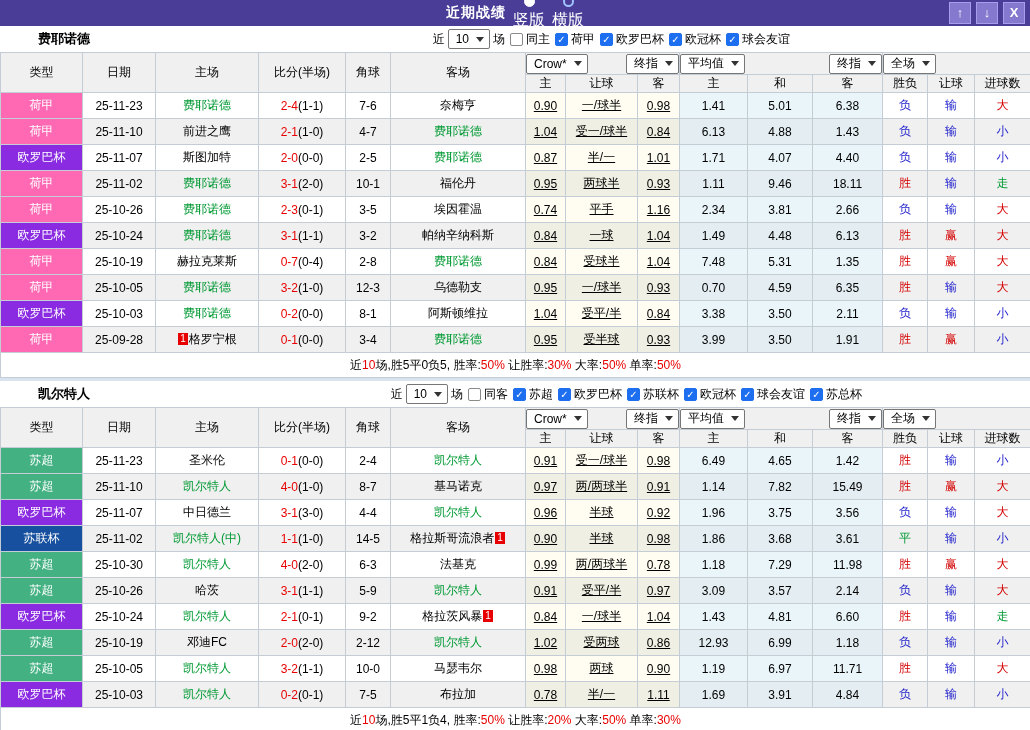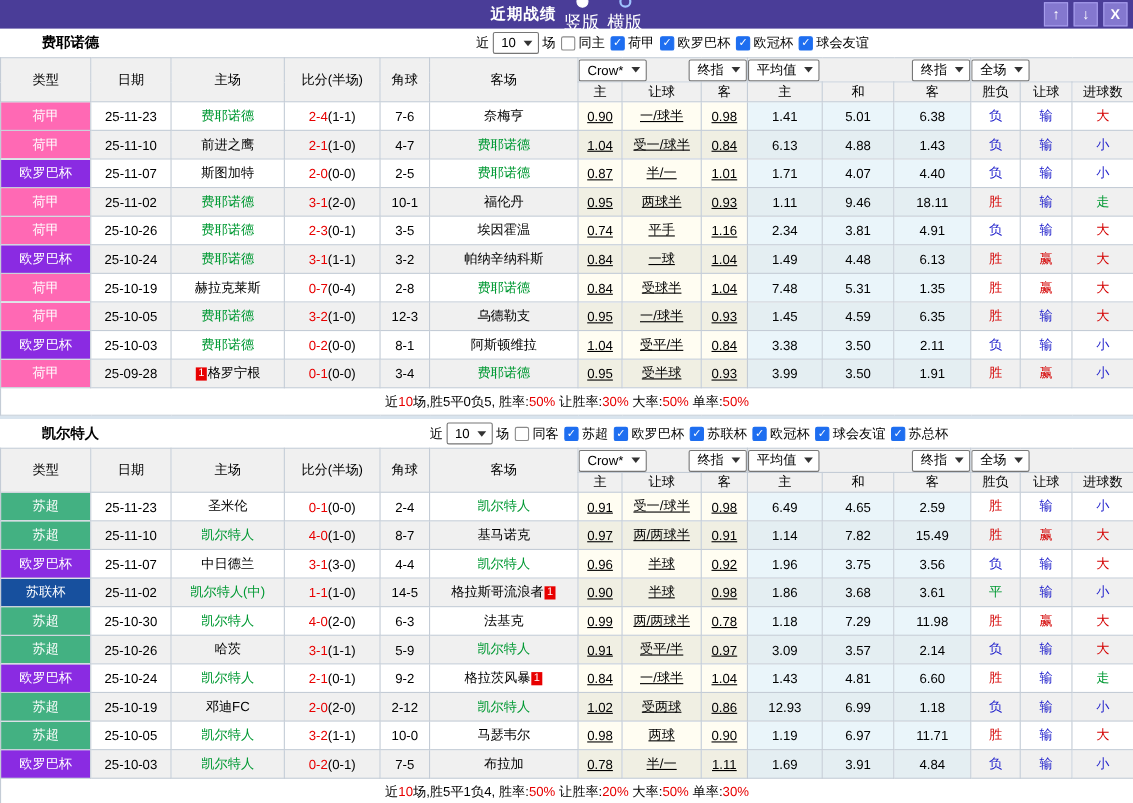--- a/index.html
+++ b/index.html
@@ -247,21 +247,21 @@
           <td>25-10-26</td>
           <td><span class="g">费耶诺德</span></td>
           <td><span class="score-main">2-3</span><span>(0-1)</span></td>
           <td>3-5</td>
           <td><span>埃因霍温</span></td>
           <td class="crow">0.74</td>
           <td class="crow">平手</td>
           <td class="crow">1.16</td>
           <td class="avg">2.34</td>
           <td class="avg">3.81</td>
-          <td class="avg">4.91</td>
+          <td class="avg">2.66</td>
           <td class="res" style="color: rgb(34, 34, 204);">负</td>
           <td class="res" style="color: rgb(34, 34, 204);">输</td>
           <td class="res" style="color: rgb(212, 0, 0);">大</td>
         </tr>
         <tr class="alt">
           <td class="lg" style="background: rgb(138, 43, 226);">欧罗巴杯</td>
           <td>25-10-24</td>
           <td><span class="g">费耶诺德</span></td>
           <td><span class="score-main">3-1</span><span>(1-1)</span></td>
           <td>3-2</td>
@@ -296,21 +296,21 @@
         <tr class="alt">
           <td class="lg" style="background: rgb(255, 105, 180);">荷甲</td>
           <td>25-10-05</td>
           <td><span class="g">费耶诺德</span></td>
           <td><span class="score-main">3-2</span><span>(1-0)</span></td>
           <td>12-3</td>
           <td><span>乌德勒支</span></td>
           <td class="crow">0.95</td>
           <td class="crow">一/球半</td>
           <td class="crow">0.93</td>
-          <td class="avg">1.45</td>
+          <td class="avg">0.70</td>
           <td class="avg">4.59</td>
           <td class="avg">6.35</td>
           <td class="res" style="color: rgb(212, 0, 0);">胜</td>
           <td class="res" style="color: rgb(34, 34, 204);">输</td>
           <td class="res" style="color: rgb(212, 0, 0);">大</td>
         </tr>
         <tr>
           <td class="lg" style="background: rgb(138, 43, 226);">欧罗巴杯</td>
           <td>25-10-03</td>
           <td><span class="g">费耶诺德</span></td>
@@ -456,21 +456,21 @@
           <td>25-11-23</td>
           <td><span>圣米伦</span></td>
           <td><span class="score-main">0-1</span><span>(0-0)</span></td>
           <td>2-4</td>
           <td><span class="g">凯尔特人</span></td>
           <td class="crow">0.91</td>
           <td class="crow">受一/球半</td>
           <td class="crow">0.98</td>
           <td class="avg">6.49</td>
           <td class="avg">4.65</td>
-          <td class="avg">2.59</td>
+          <td class="avg">1.42</td>
           <td class="res" style="color: rgb(212, 0, 0);">胜</td>
           <td class="res" style="color: rgb(34, 34, 204);">输</td>
           <td class="res" style="color: rgb(34, 34, 204);">小</td>
         </tr>
         <tr class="alt">
           <td class="lg" style="background: rgb(67, 177, 130);">苏超</td>
           <td>25-11-10</td>
           <td><span class="g">凯尔特人</span></td>
           <td><span class="score-main">4-0</span><span>(1-0)</span></td>
           <td>8-7</td>

